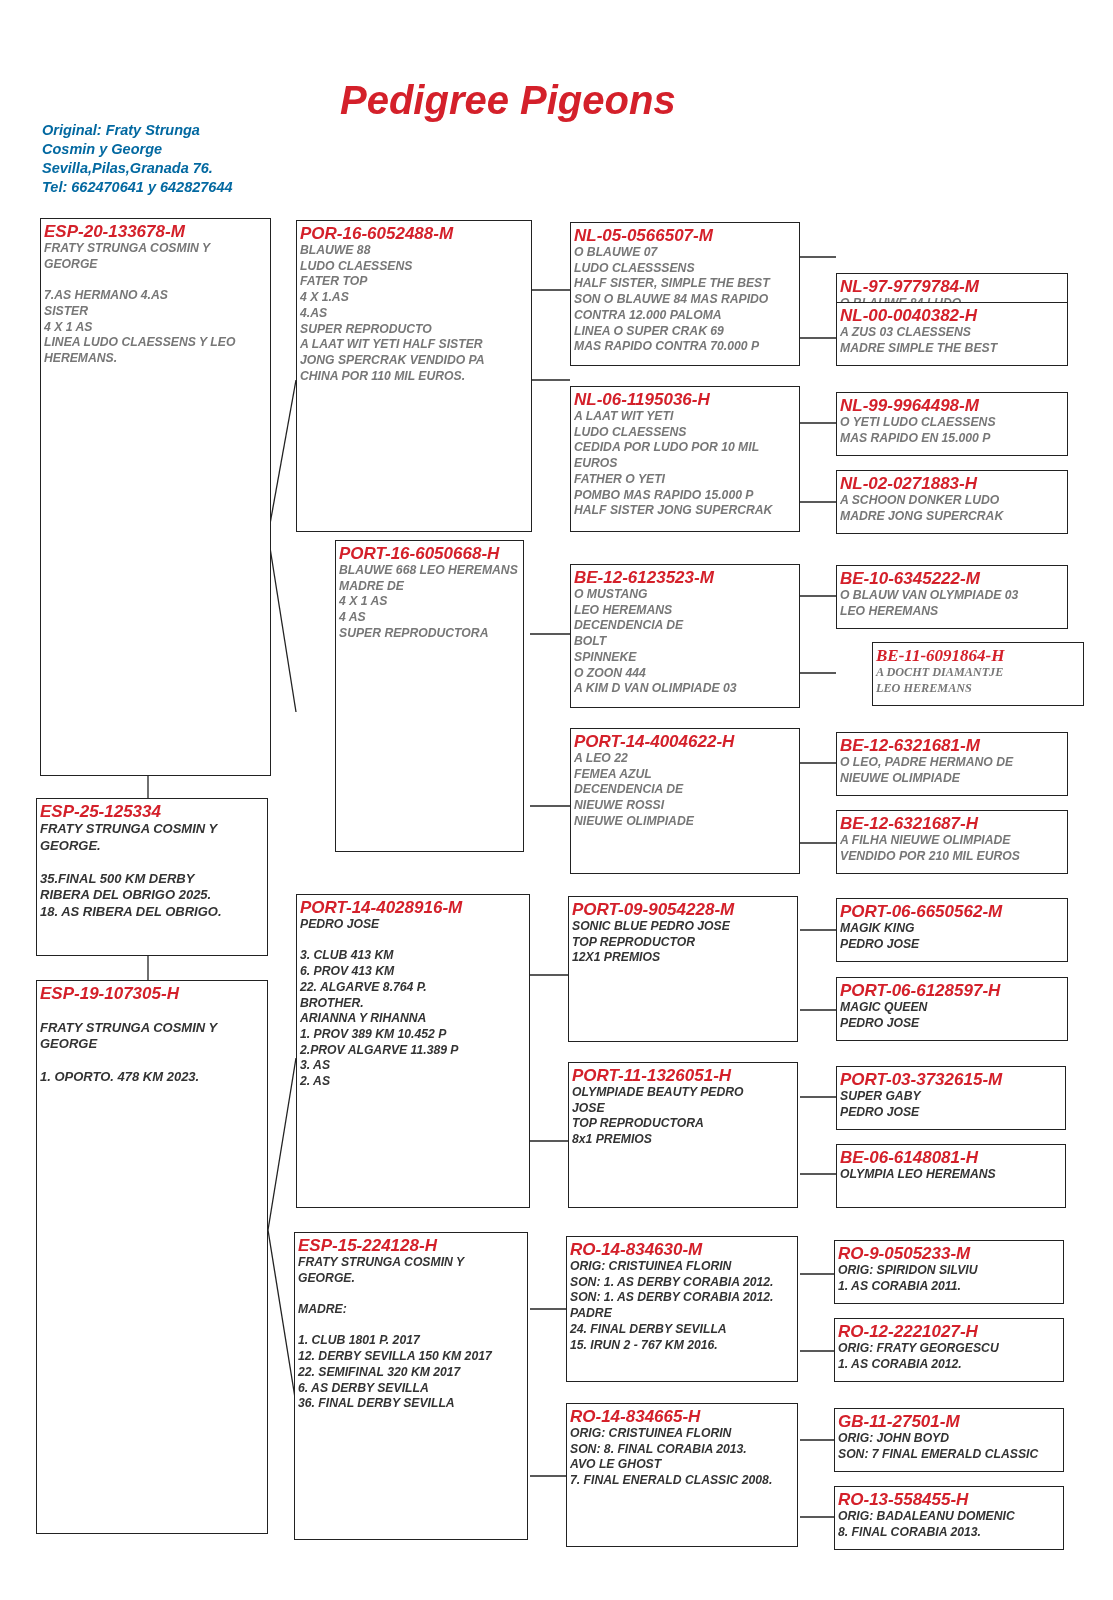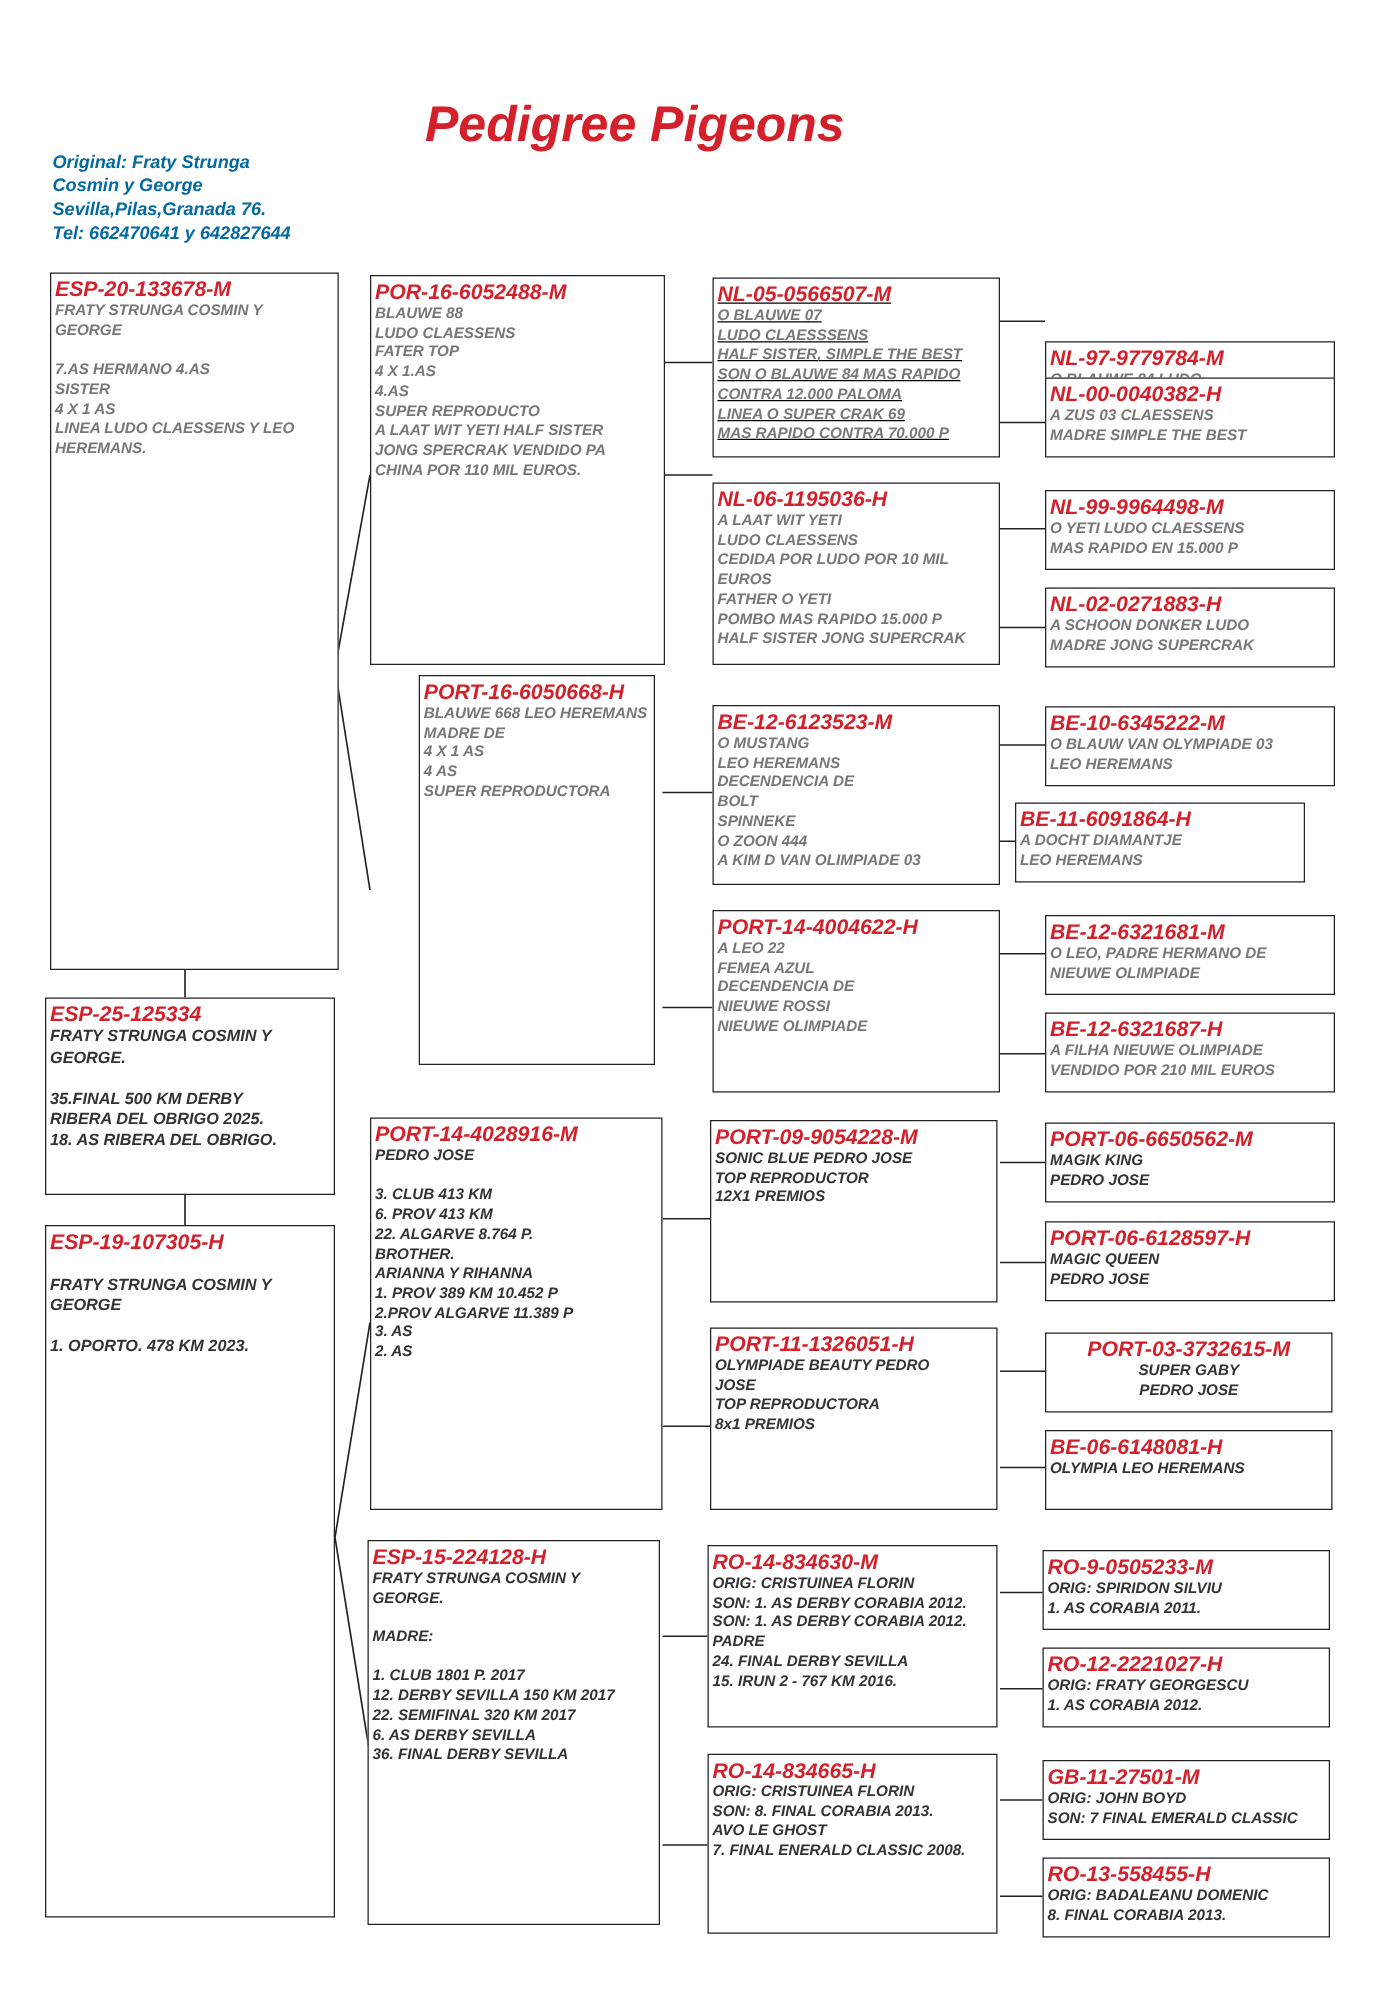--- a/index.html
+++ b/index.html
@@ -136,21 +136,21 @@
     <span class="line"></span>
     <span class="line">MADRE:</span>
     <span class="line"></span>
     <span class="line">1. CLUB 1801 P. 2017</span>
     <span class="line">12. DERBY SEVILLA 150 KM 2017</span>
     <span class="line">22. SEMIFINAL 320 KM 2017</span>
     <span class="line">6. AS DERBY SEVILLA</span>
     <span class="line">36. FINAL DERBY SEVILLA</span>
   </div>
 
-<div class="box grey" style="left:570px;top:222px;width:230px;height:144px;text-decoration:underline;">
+<div class="box grey" style="left:570px;top:222px;width:230px;height:144px;">
     <span class="ring">NL-05-0566507-M</span>
     <span class="line">O BLAUWE 07</span>
     <span class="line">LUDO CLAESSSENS</span>
     <span class="line">HALF SISTER, SIMPLE THE BEST</span>
     <span class="line">SON O BLAUWE 84 MAS RAPIDO</span>
     <span class="line">CONTRA 12.000 PALOMA</span>
     <span class="line">LINEA O SUPER CRAK 69</span>
     <span class="line">MAS RAPIDO CONTRA 70.000 P</span>
   </div>
 <div class="box grey" style="left:570px;top:386px;width:230px;height:146px;">
@@ -229,21 +229,21 @@
 <div class="box grey" style="left:836px;top:470px;width:232px;height:64px;">
     <span class="ring">NL-02-0271883-H</span>
     <span class="line">A SCHOON DONKER LUDO</span>
     <span class="line">MADRE JONG SUPERCRAK</span>
   </div>
 <div class="box grey" style="left:836px;top:565px;width:232px;height:64px;">
     <span class="ring">BE-10-6345222-M</span>
     <span class="line">O BLAUW VAN OLYMPIADE 03</span>
     <span class="line">LEO HEREMANS</span>
   </div>
-<div class="box grey" style="left:812px;top:642px;width:232px;height:64px;">
+<div class="box grey" style="left:872px;top:642px;width:212px;height:64px;font-family:Liberation Serif, serif;">
     <span class="ring">BE-11-6091864-H</span>
     <span class="line">A DOCHT DIAMANTJE</span>
     <span class="line">LEO HEREMANS</span>
   </div>
 <div class="box grey" style="left:836px;top:732px;width:232px;height:64px;">
     <span class="ring">BE-12-6321681-M</span>
     <span class="line">O LEO,  PADRE HERMANO DE</span>
     <span class="line">NIEUWE OLIMPIADE</span>
   </div>
 <div class="box grey" style="left:836px;top:810px;width:232px;height:64px;">
@@ -254,21 +254,21 @@
 <div class="box dark" style="left:836px;top:898px;width:232px;height:64px;">
     <span class="ring">PORT-06-6650562-M</span>
     <span class="line">MAGIK KING</span>
     <span class="line">PEDRO JOSE</span>
   </div>
 <div class="box dark" style="left:836px;top:977px;width:232px;height:64px;">
     <span class="ring">PORT-06-6128597-H</span>
     <span class="line">MAGIC QUEEN</span>
     <span class="line">PEDRO JOSE</span>
   </div>
-<div class="box dark" style="left:836px;top:1066px;width:230px;height:64px;text-align:center;">
+<div class="box dark" style="left:836px;top:1066px;width:230px;height:64px;">
     <span class="ring">PORT-03-3732615-M</span>
     <span class="line">SUPER GABY</span>
     <span class="line">PEDRO JOSE</span>
   </div>
 <div class="box dark" style="left:836px;top:1144px;width:230px;height:64px;">
     <span class="ring">BE-06-6148081-H</span>
     <span class="line">OLYMPIA LEO HEREMANS</span>
   </div>
 <div class="box dark" style="left:834px;top:1240px;width:230px;height:64px;">
     <span class="ring">RO-9-0505233-M</span>

